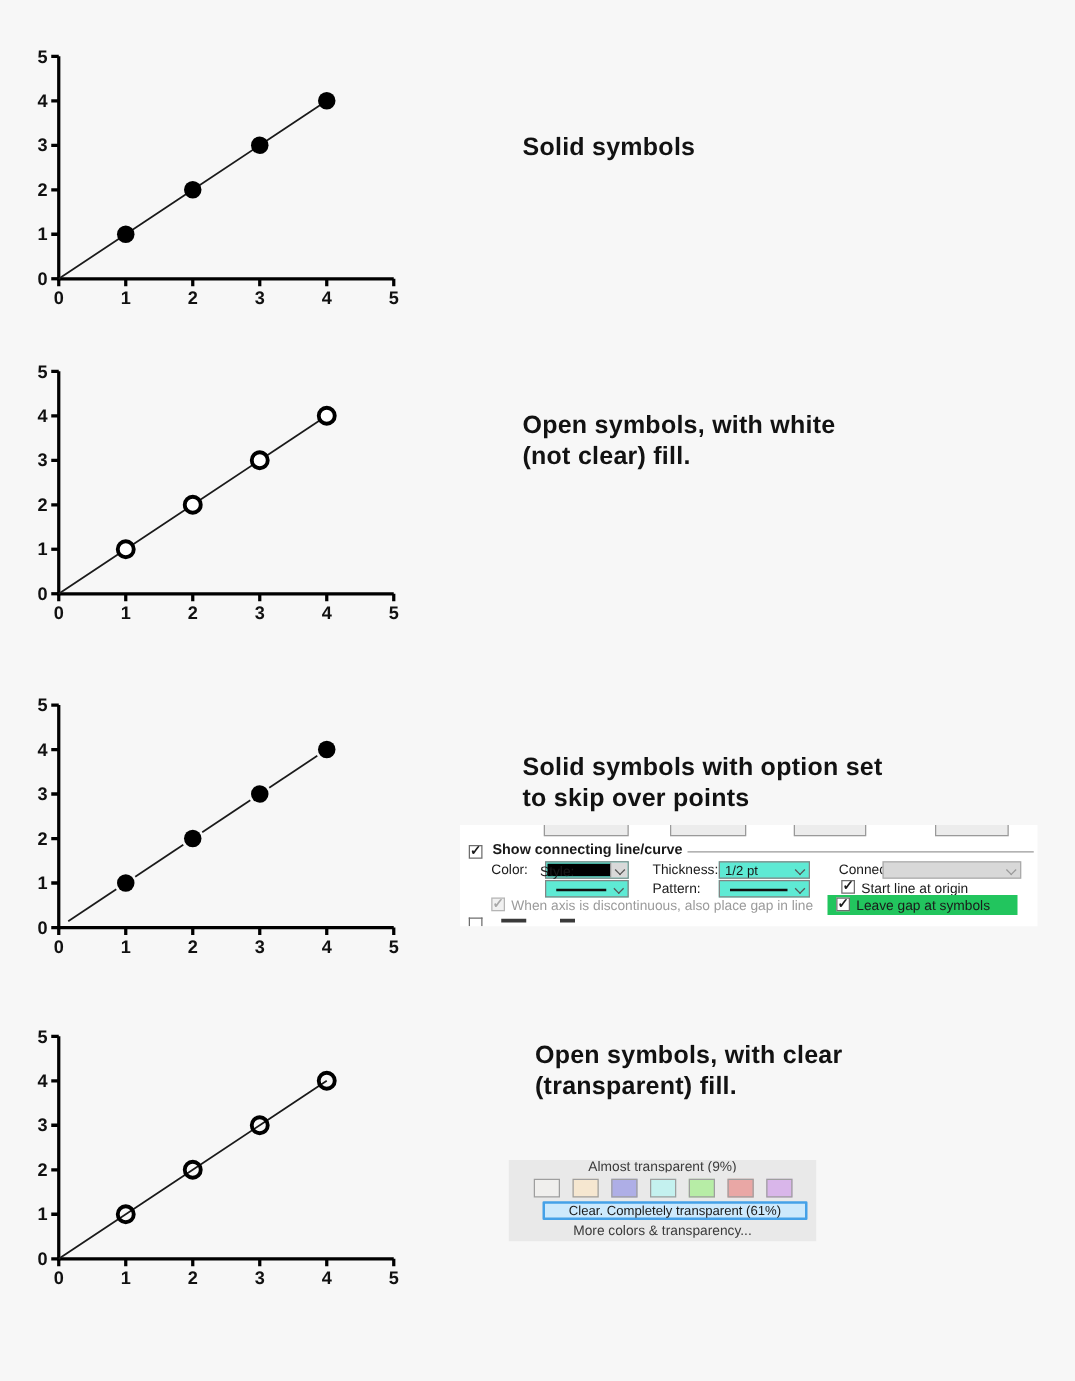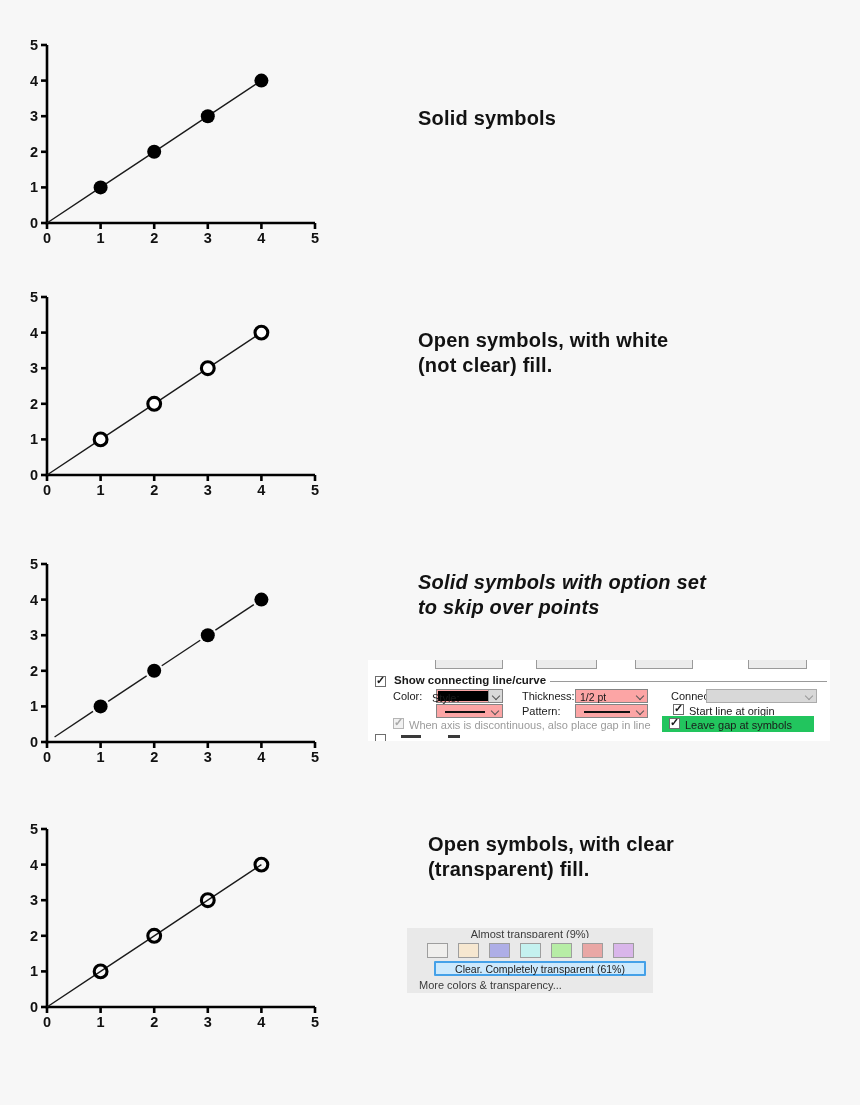--- a/index.html
+++ b/index.html
@@ -14,36 +14,36 @@
   #chart1{top:290px;}
   #chart2{top:557px;}
   #chart3{top:822px;}
 
   .caption{
     position:absolute;font-weight:700;font-size:20px;line-height:25px;
     white-space:pre-line;color:#121212;letter-spacing:0.2px;
   }
   #cap1{left:418px;top:106px;}
   #cap2{left:418px;top:328px;}
-  #cap3{left:418px;top:570px;font-style:italic;}
+  #cap3{left:418px;top:602px;}
   #cap4{left:428px;top:832px;}
 
   
   .dialog{
     position:absolute;left:368px;top:660px;width:462px;height:81px;
     background:#ffffff;font-size:11px;color:#1a1a1a;overflow:hidden;
   }
   .dialog .abs{position:absolute;}
   .stub{position:absolute;top:-4px;height:11px;background:#ececec;border:1px solid #9a9a9a;}
   .cb{width:11px;height:11px;box-sizing:border-box;background:#fff;border:1px solid #6e6e6e;position:relative;display:inline-block;}
   .cb.checked::after{content:"\2713";position:absolute;left:0px;top:-3px;font-size:11px;font-weight:700;color:#1a1a1a;}
   .cb.disabled{background:#f1f1f1;border-color:#b5b5b5;}
   .cb.disabled::after{color:#a8a8a8;}
   .cb.clipped{border-bottom:none;height:7px;}
-  .dd{position:absolute;height:14px;box-sizing:border-box;background:#fca5a5;border:1px solid #848484;}
+  .dd{position:absolute;height:14px;box-sizing:border-box;background:#5eead4;border:1px solid #848484;}
   .dd .chev{position:absolute;right:4px;top:3px;width:5px;height:5px;
     border-right:1.6px solid #555;border-bottom:1.6px solid #555;transform:rotate(45deg);}
   .dd.disabled{background:#d8d8d8;border-color:#ababab;}
   .dd.disabled .chev{border-color:#999;}
   .dd .swatch-black{position:absolute;left:1px;top:1px;bottom:1px;right:13px;background:#000;}
   .dd .arrowbtn{position:absolute;right:0;top:0;bottom:0;width:13px;background:#d9d9d9;border-left:1px solid #9a9a9a;}
   .dd .lineglyph{position:absolute;left:8px;top:6px;width:40px;height:2px;background:#111;}
   .sep{position:absolute;height:1px;background:#9a9a9a;}
   .graylabel{color:#9b9b9b;text-align:right;}
   .hl{position:absolute;}
@@ -56,21 +56,21 @@
   }
   .transmenu .cliptext{position:absolute;left:0;top:0;width:100%;height:10px;overflow:hidden;text-align:center;}
   .transmenu .cliptext span{display:inline-block;margin-top:-3px;}
   .swrow{position:absolute;left:0;top:15px;width:100%;display:flex;justify-content:center;gap:10px;}
   .sw{width:21px;height:15px;box-sizing:border-box;border:1px solid #9e9e9e;}
   .sel{
     position:absolute;left:27px;top:33px;width:212px;height:15px;box-sizing:border-box;
     background:#cde9fc;border:2px solid #45a1e8;border-radius:1px;
     text-align:center;font-size:10.5px;line-height:12px;color:#1a1a1a;
   }
-  .more{position:absolute;left:0;top:51px;width:100%;text-align:left;padding-left:12px;}
+  .more{position:absolute;left:0;top:51px;width:100%;text-align:center;}
 </style>
 </head>
 <body>
 
 <svg id="chart0" class="chart" viewBox="0 0 300 210">
     <line x1="17.7" y1="185" x2="287" y2="185" stroke="#000" stroke-width="2.6"></line>
     <line x1="19" y1="186.3" x2="19" y2="7" stroke="#000" stroke-width="2.6"></line>
     <line x1="19" y1="185" x2="19" y2="191" stroke="#000" stroke-width="2.6"></line>
     <text x="19" y="205" text-anchor="middle" font-size="14.5" font-weight="700" font-family="&quot;Liberation Sans&quot;, sans-serif" fill="#111">0</text>
     <line x1="72.6" y1="185" x2="72.6" y2="191" stroke="#000" stroke-width="2.6"></line>

